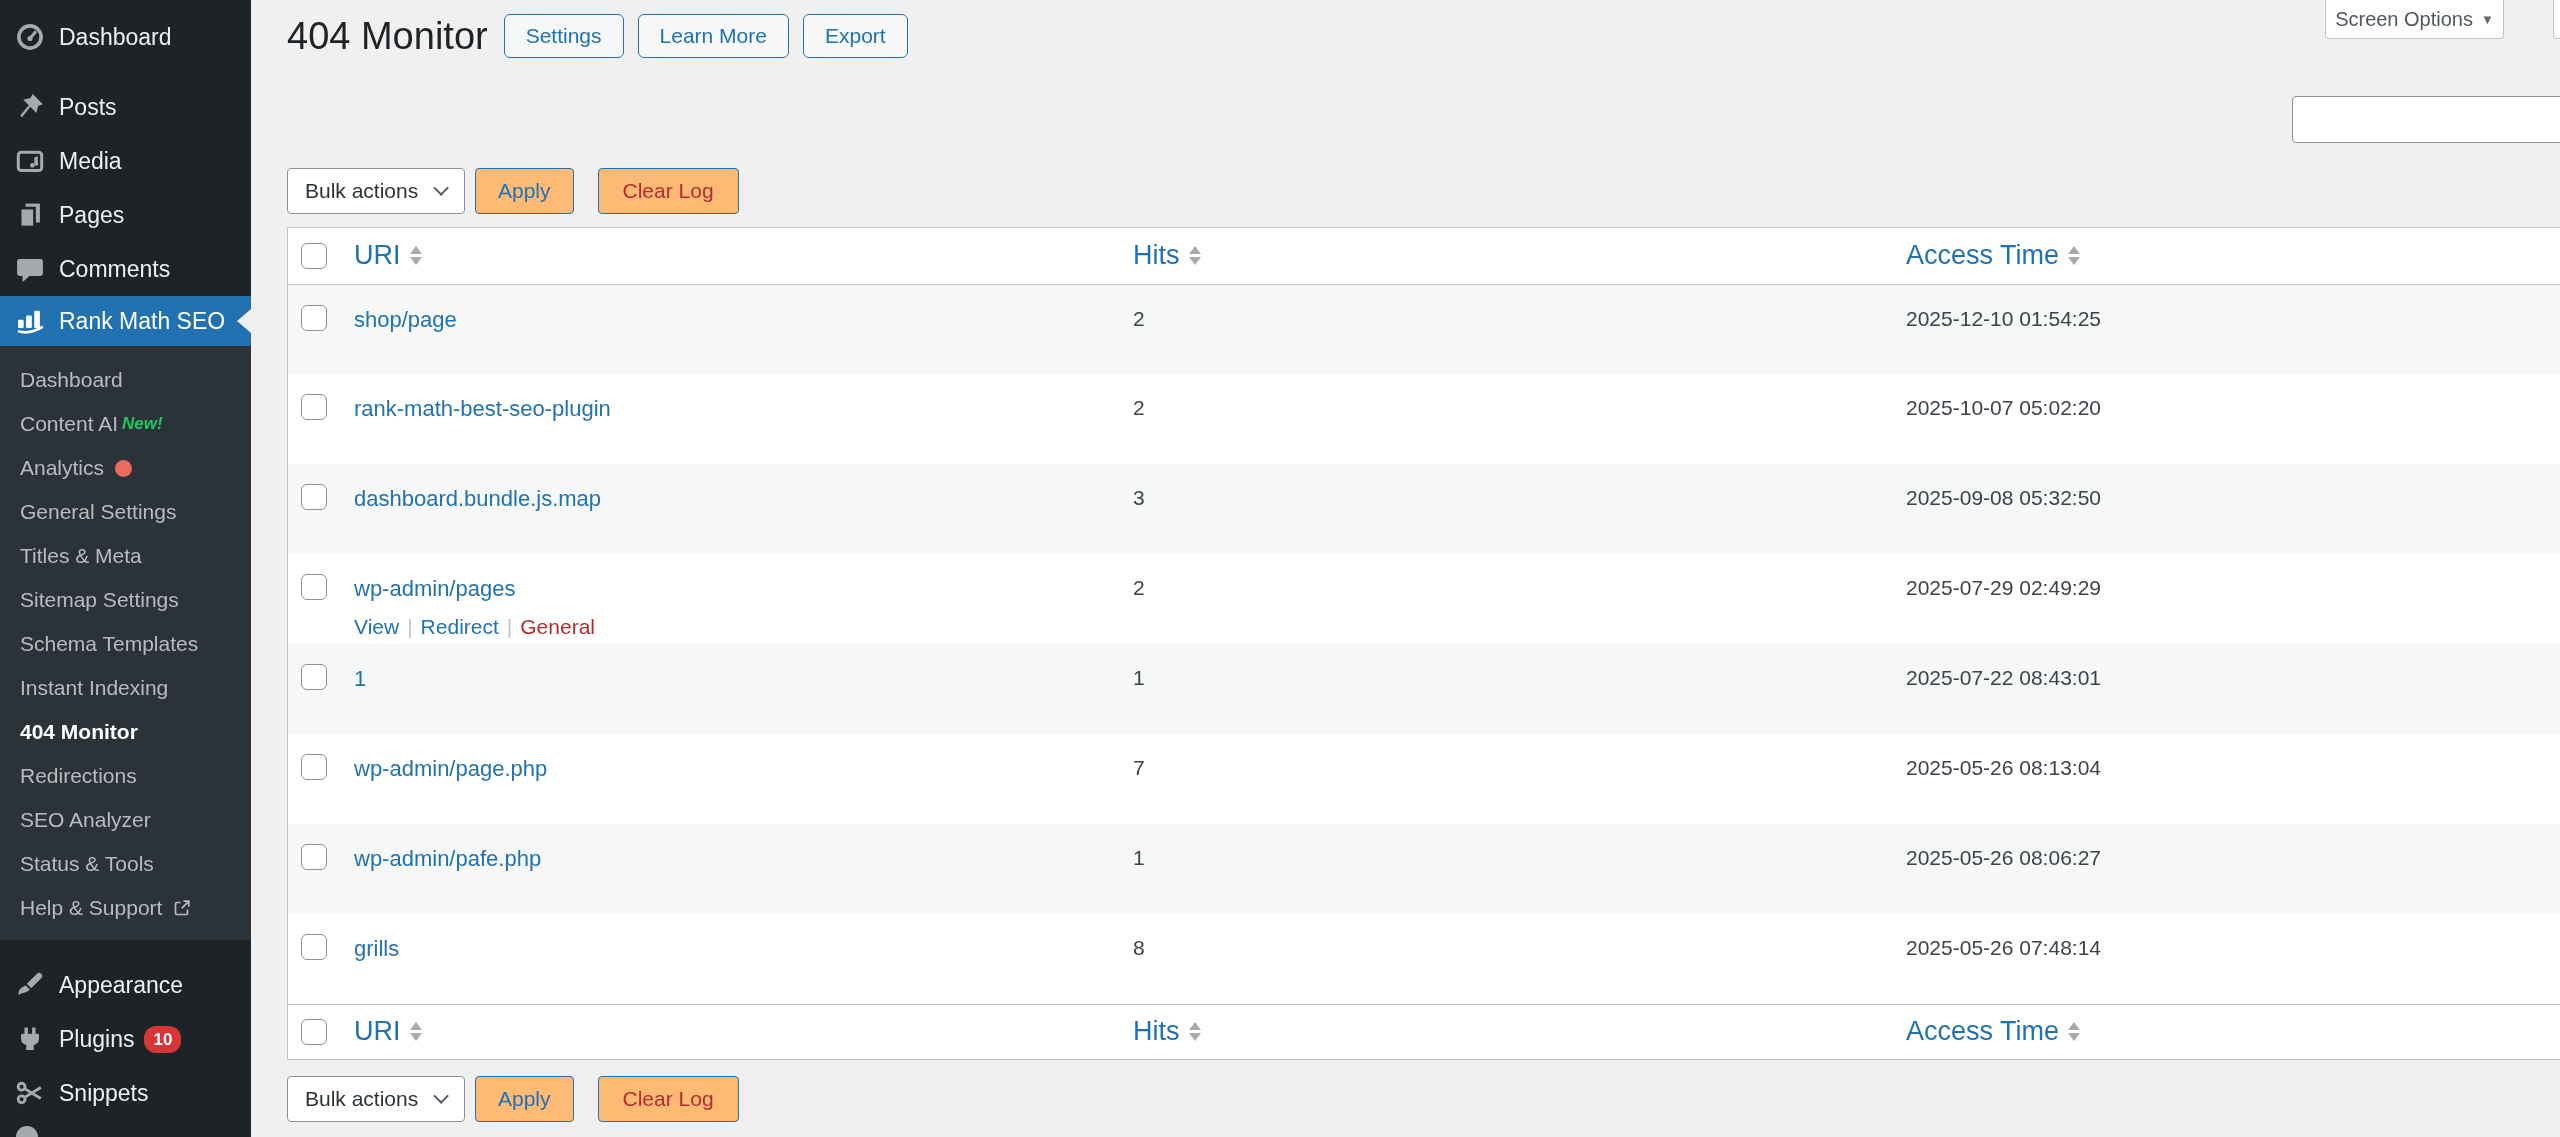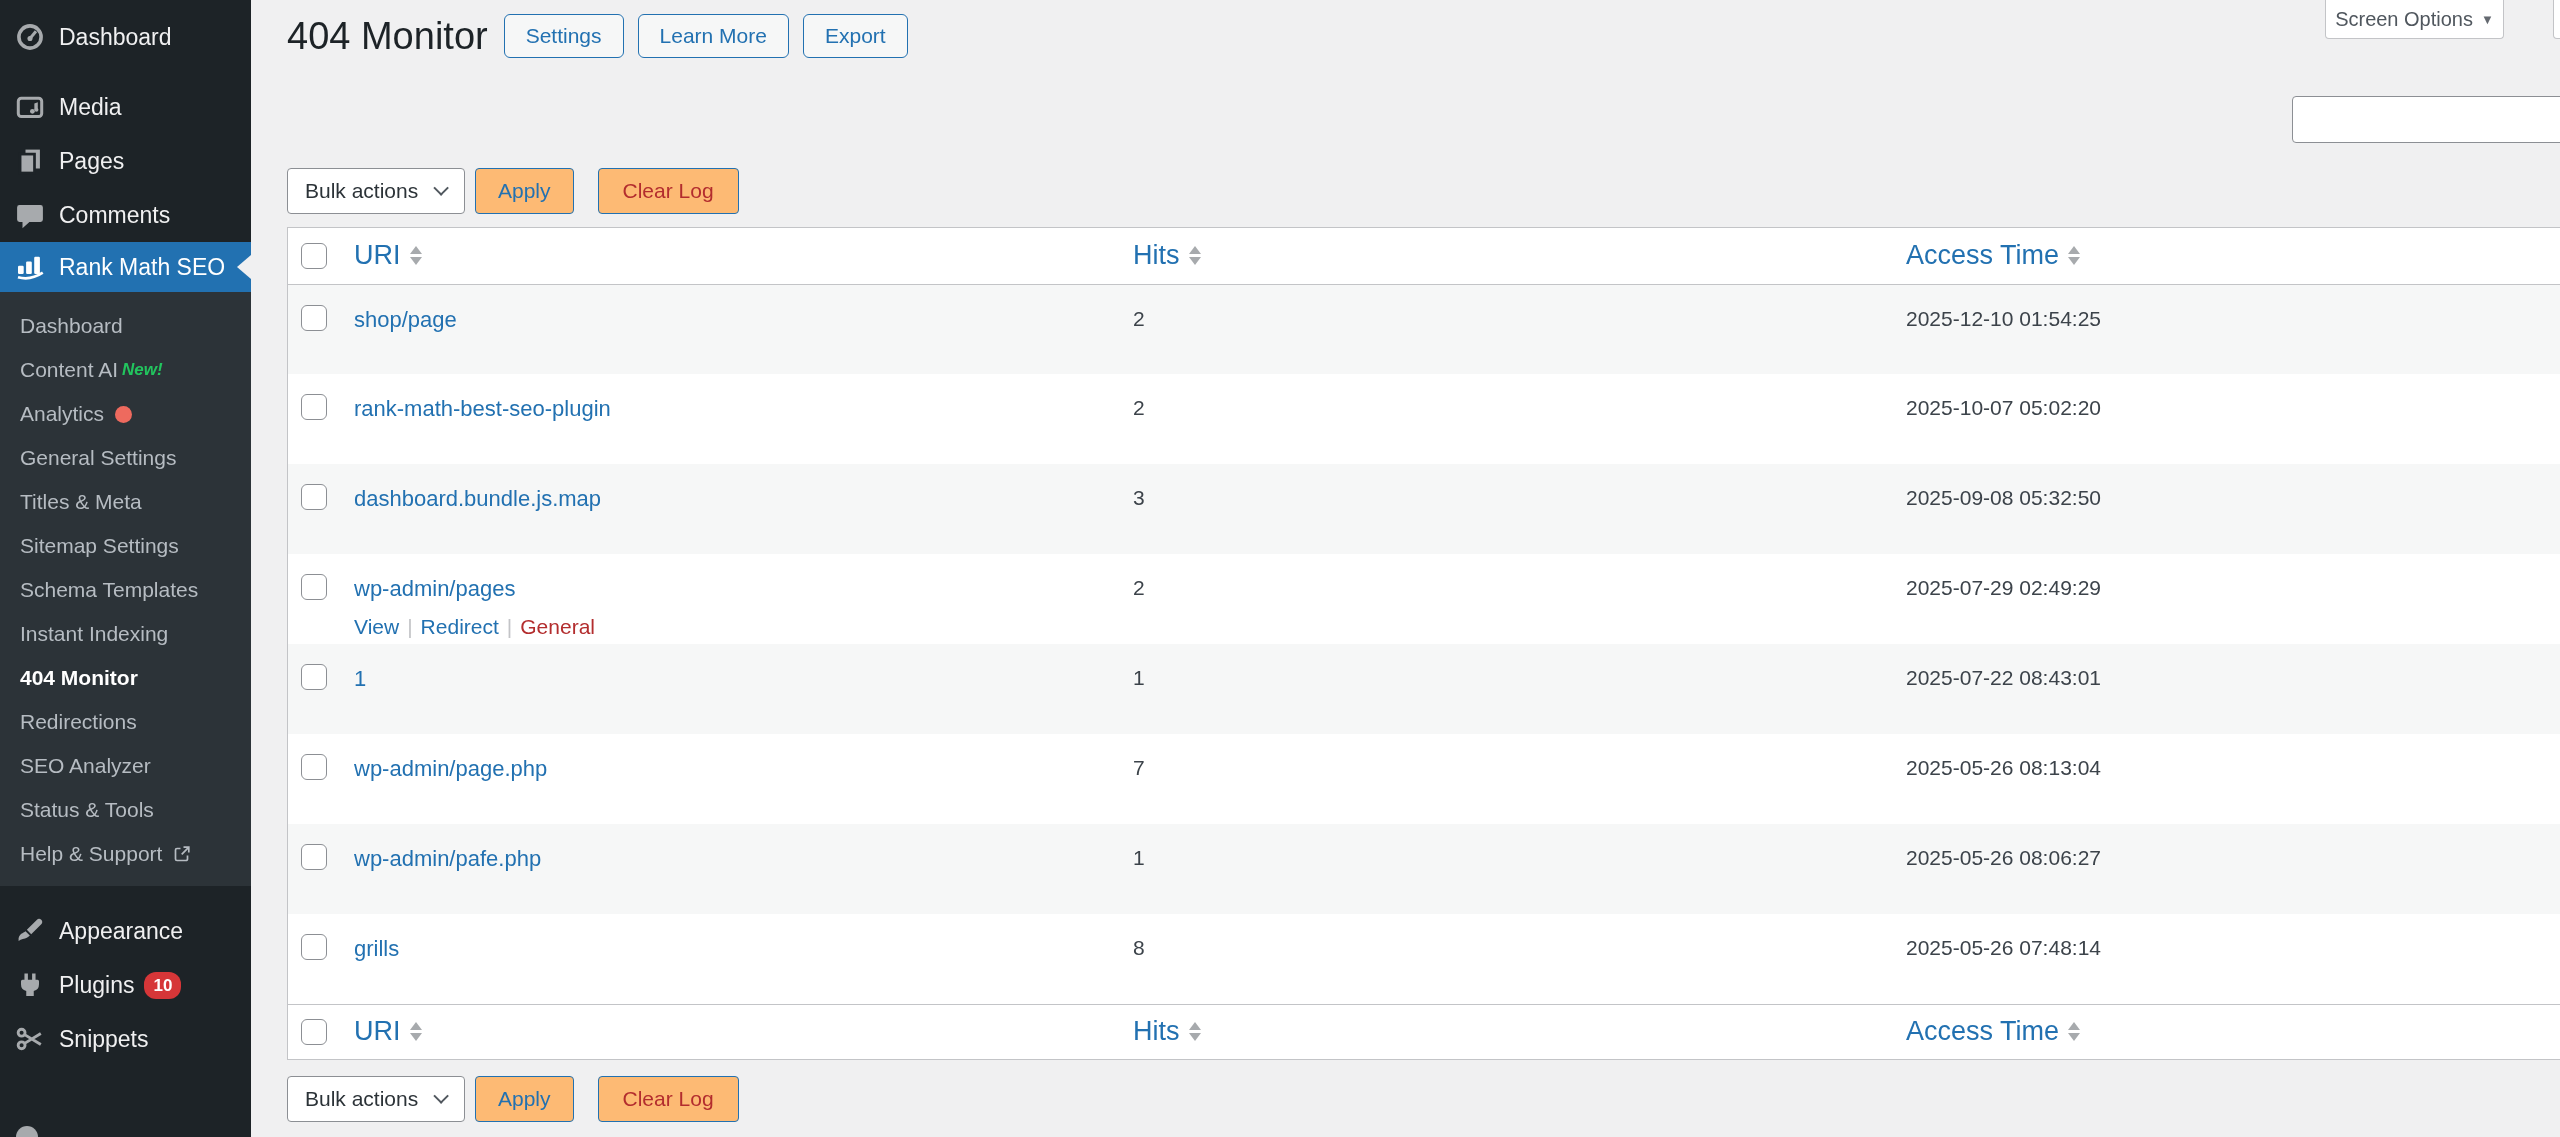--- a/index.html
+++ b/index.html
@@ -97,20 +97,28 @@
           <circle cx="10" cy="10" r="7.4" fill="none" stroke="currentColor" stroke-width="2.4"></circle>
           <path d="M10 11 L14 6.2" stroke="currentColor" stroke-width="2"></path>
           <circle cx="10" cy="11" r="1.7" fill="currentColor"></circle>
         </svg>
     </span>
     <span>Dashboard</span>
   </div>
 
   <div class="menu-sep"></div>
 
+  <div class="menu-item">
+    <span class="mi-icon">
+      <svg width="30" height="30" viewBox="0 0 20 20">
+          <path fill="currentColor" d="M11.8 1.4l6.8 6.8-3.2 1.1-1.1 4.7-4.1-4.1-5.5 7-1.2-1.2 5.7-6.8-3.7-3.7 4.8-1.2z"></path>
+        </svg>
+    </span>
+    <span>Posts</span>
+  </div>
 
   <div class="menu-item">
     <span class="mi-icon">
       <svg width="30" height="30" viewBox="0 0 20 20">
           <rect x="2.2" y="4.2" width="15.6" height="12.2" rx="2" fill="none" stroke="currentColor" stroke-width="2"></rect>
           <path d="M12.9 7.6v4.6l2.3-.9V6.9z" fill="currentColor"></path>
           <circle cx="11.6" cy="12.9" r="1.6" fill="currentColor"></circle>
           <circle cx="14.3" cy="11.9" r="1.3" fill="currentColor"></circle>
         </svg>
     </span>

